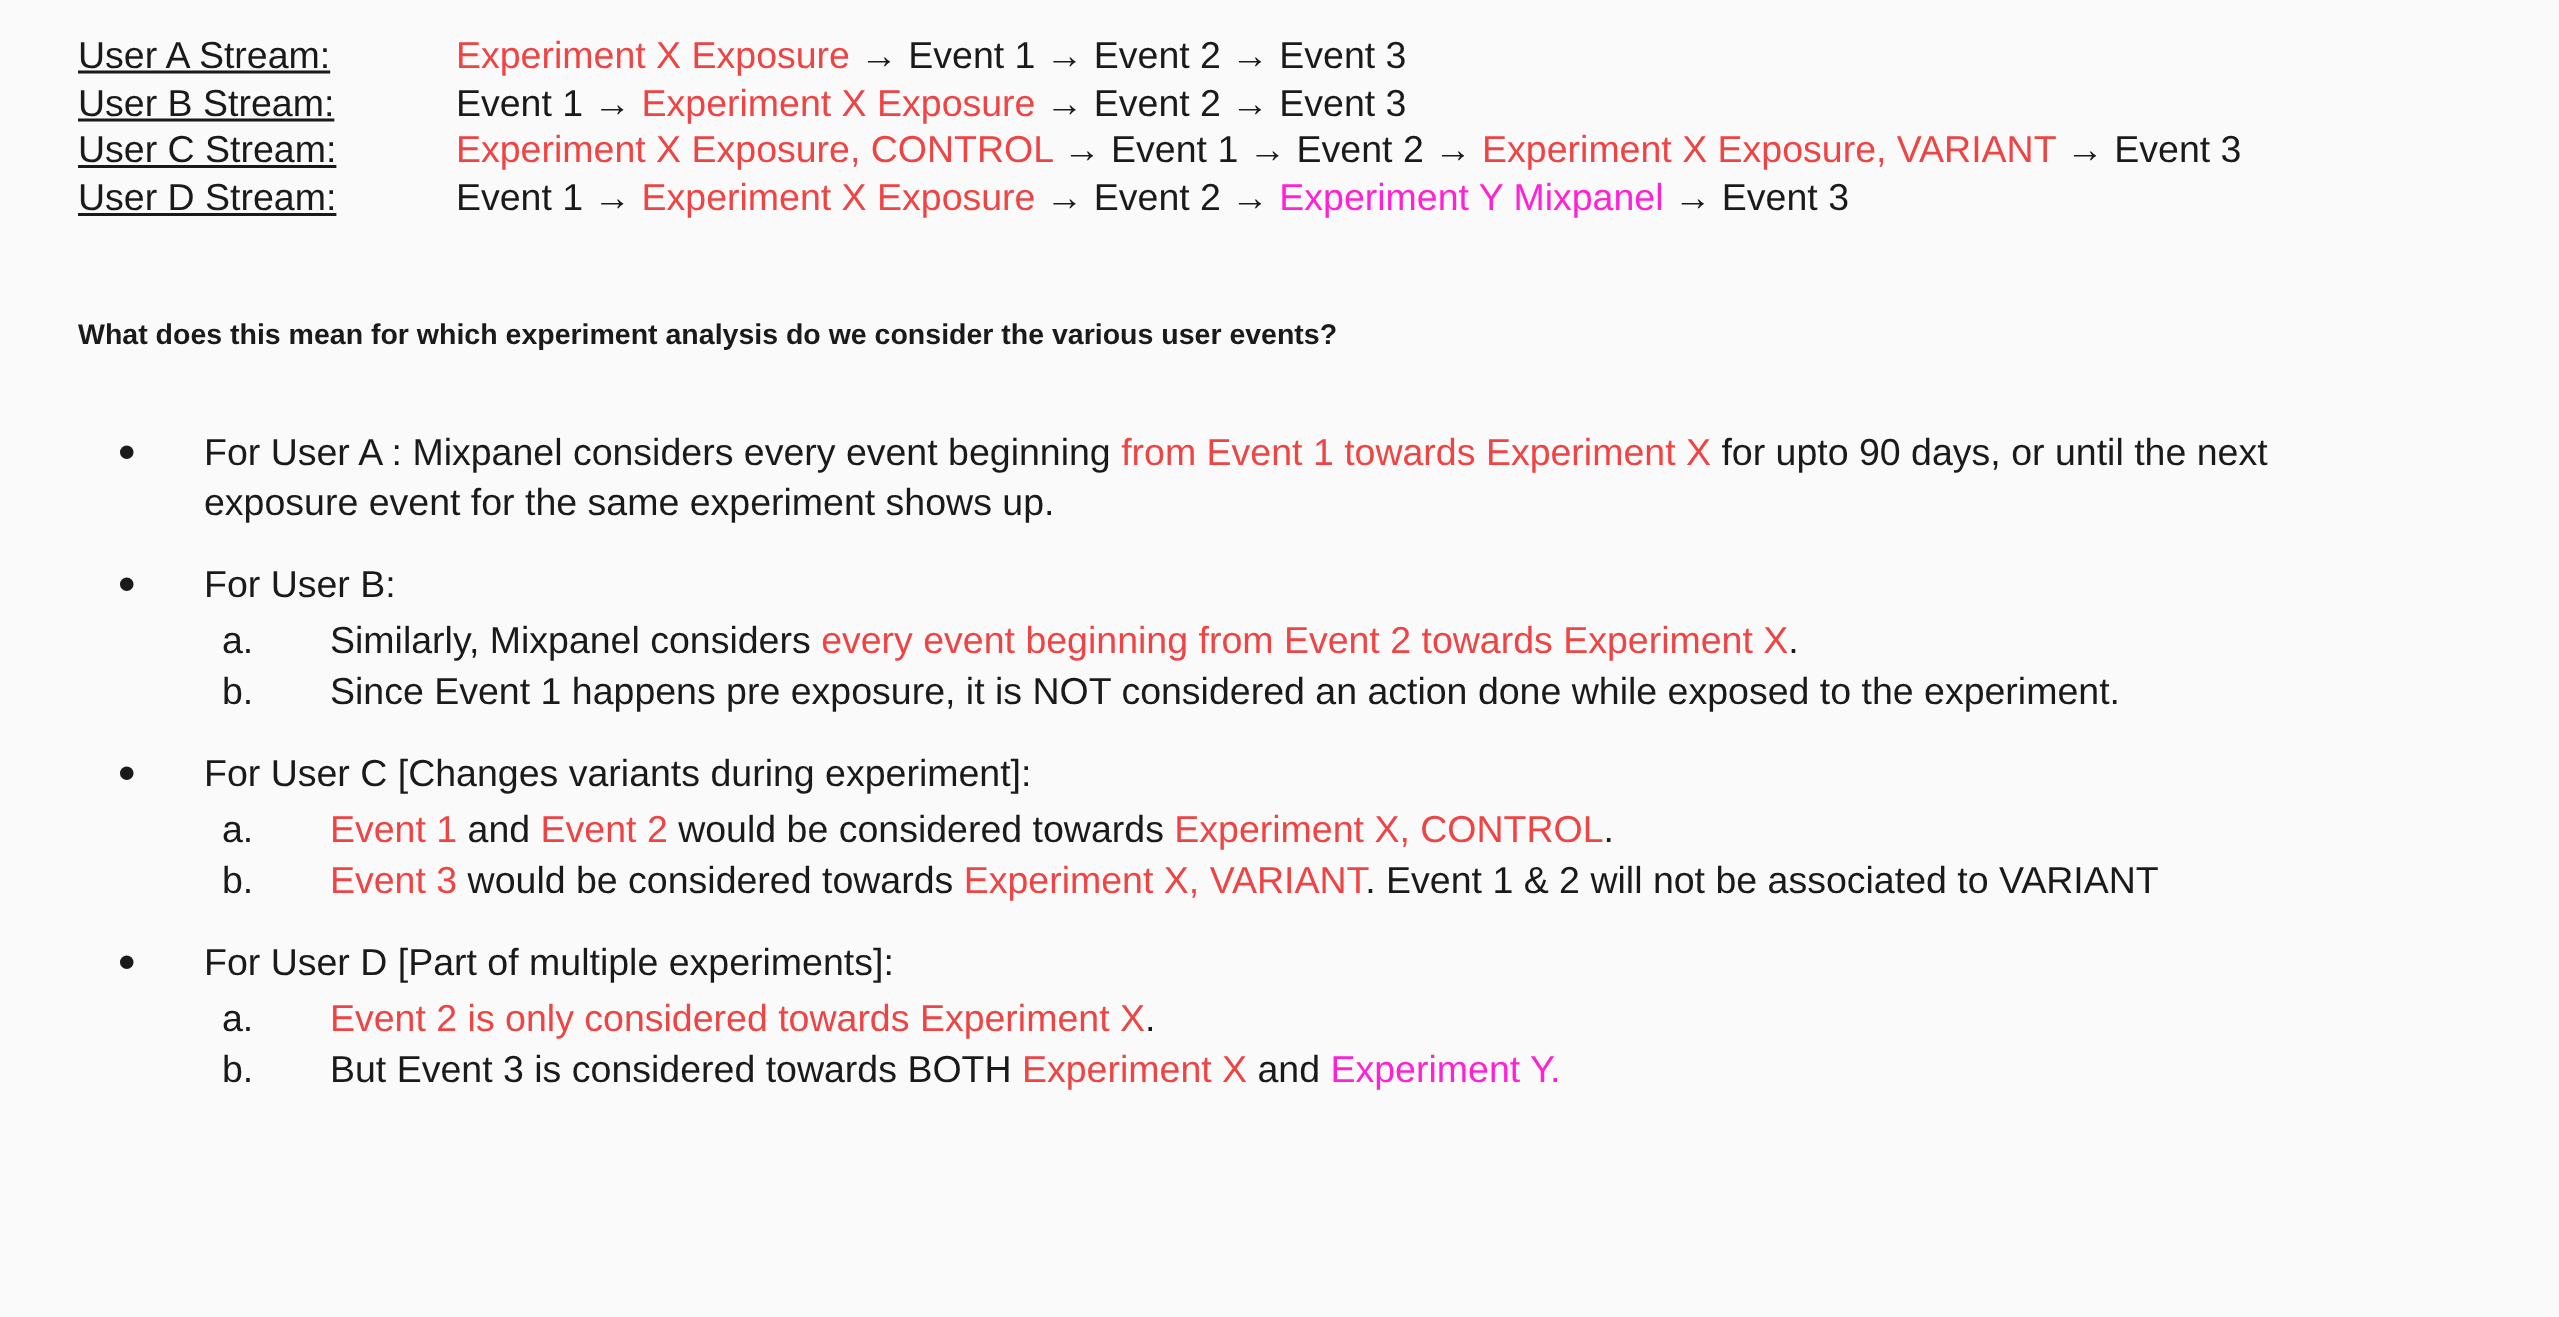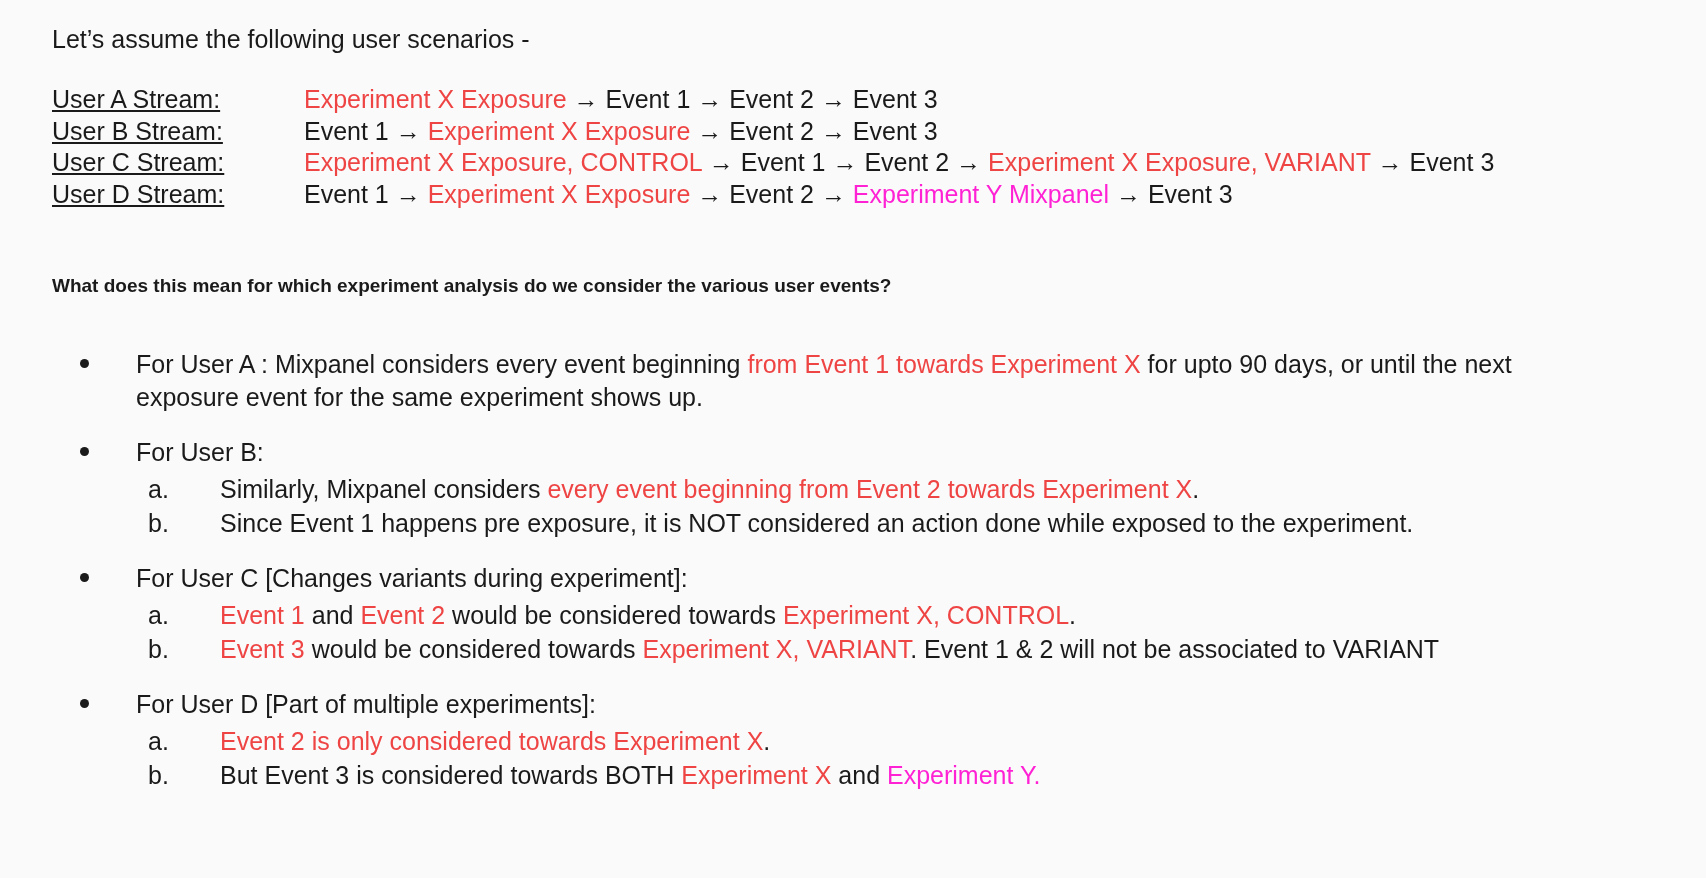--- a/index.html
+++ b/index.html
@@ -105,21 +105,20 @@
     width: 40px;
     font-size: 25px;
     color: #1a1a1a;
   }
 </style>
 </head>
 <body>
 
 <div class="page">
 
-  <p class="intro">Let’s assume the following user scenarios -</p>
 
   <table class="streams">
     <tbody>
         <tr>
           <td class="label">User A Stream:</td>
           <td class="value"><span class="blue">Experiment X Exposure</span><span> → Event 1 → Event 2 → Event 3</span></td>
         </tr>
         <tr>
           <td class="label">User B Stream:</td>
           <td class="value"><span>Event 1 → </span><span class="blue">Experiment X Exposure</span><span> → Event 2 → Event 3</span></td>

